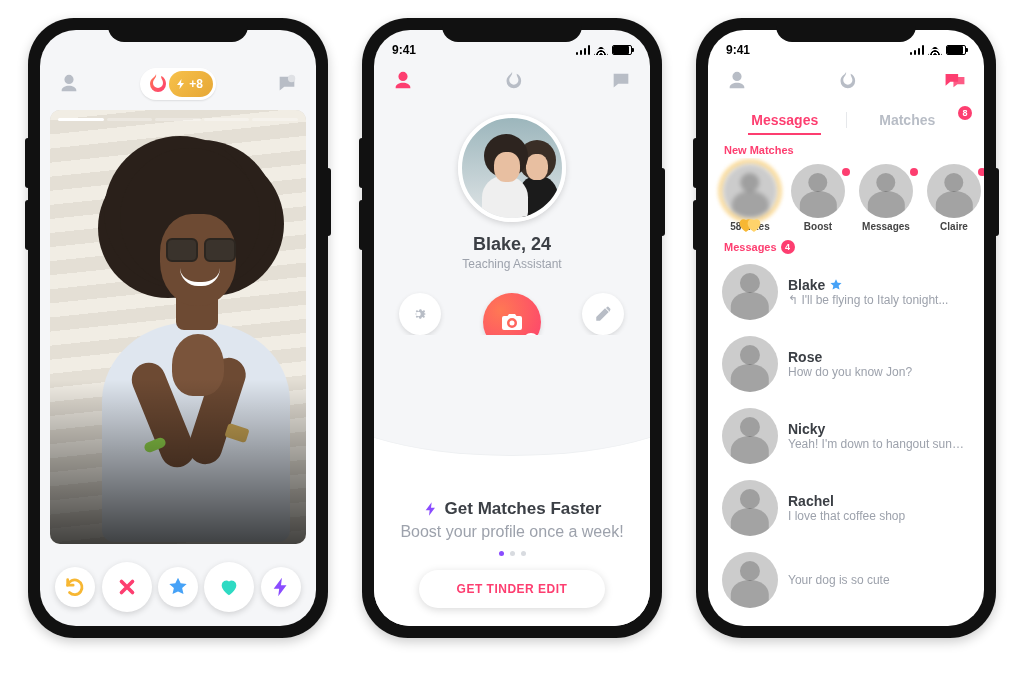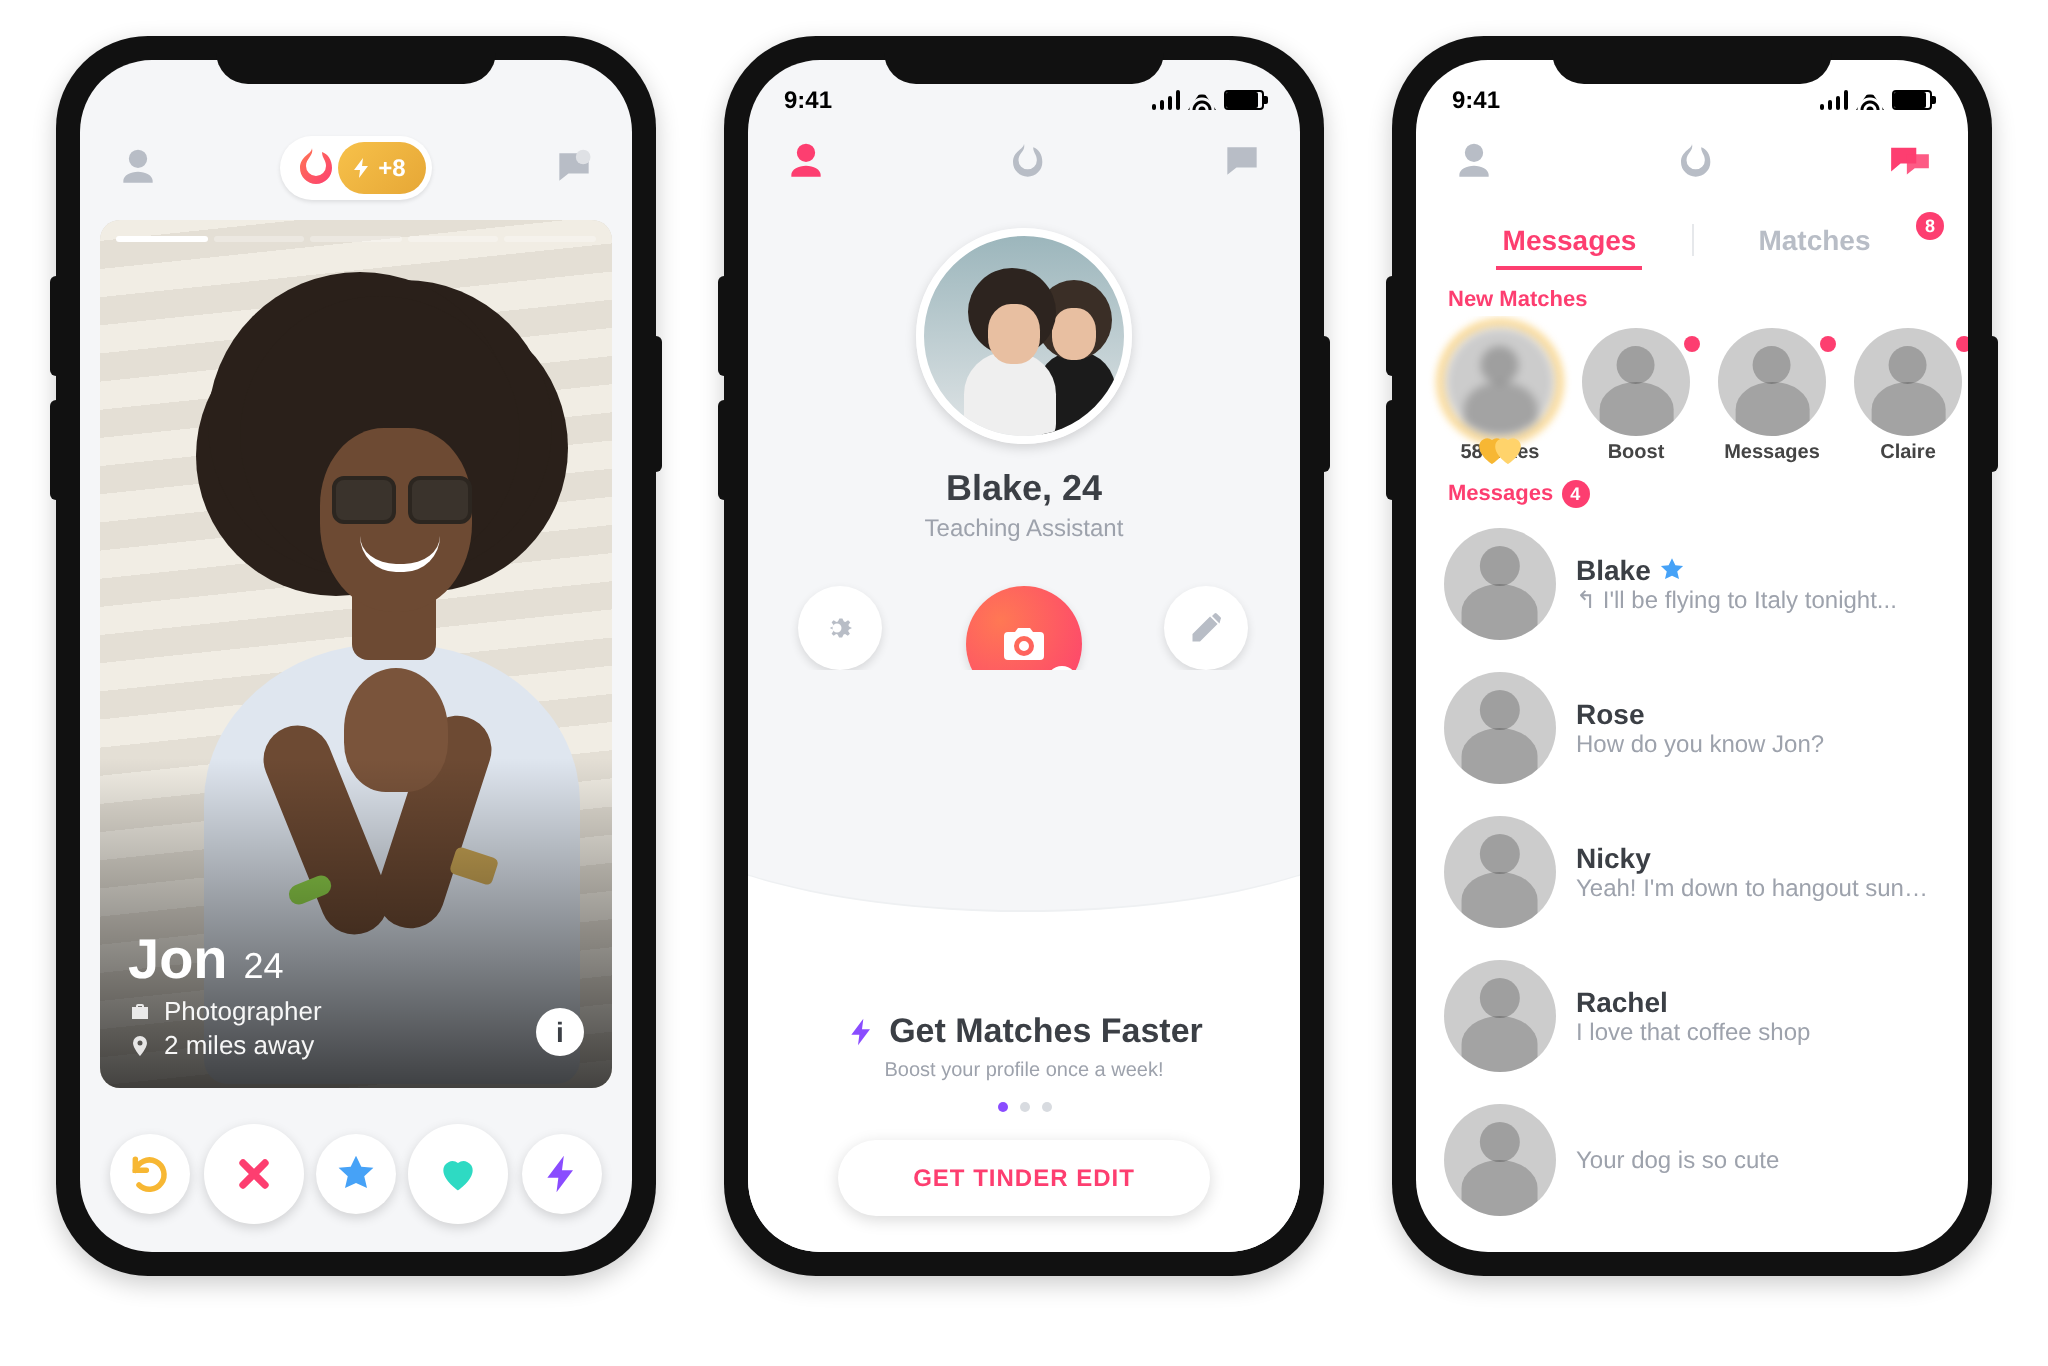--- a/index.html
+++ b/index.html
@@ -102,21 +102,21 @@
   .pill-btn .circ.big{width:58px;height:58px;background:radial-gradient(circle at 30% 30%,var(--orange),var(--pink));color:#fff;position:relative;}
   .pill-btn .circ.big .plus{position:absolute;right:2px;bottom:2px;width:16px;height:16px;border-radius:50%;background:#fff;color:var(--pink);display:flex;align-items:center;justify-content:center;font-weight:900;font-size:12px;}
   .pill-btn .circ svg{width:18px;height:18px;fill:currentColor;}
   .pill-btn .circ.big svg{width:24px;height:24px;}
   .pill-btn span{font-size:9px;letter-spacing:1px;color:var(--grey);font-weight:700;}
   .curve{position:absolute;left:0;right:0;height:230px;bottom:0;background:#fff;border-top:1px solid #eef0f2;}
   .curve::before{content:"";position:absolute;top:-62px;left:-20%;width:140%;height:120px;background:var(--bg);border-radius:0 0 50% 50%;border-bottom:1px solid #eef0f2;}
   .promo{position:absolute;bottom:0;left:0;right:0;padding:20px 18px 18px;display:flex;flex-direction:column;align-items:center;text-align:center;}
   .promo h2{margin:0;font-size:17px;color:var(--txt);display:flex;align-items:center;gap:6px;}
   .promo h2 svg{width:16px;height:16px;fill:var(--purple);}
-  .promo p{margin:4px 0 10px;font-size:10px;color:var(--grey2);text-align:center;}
+  .promo p{margin:4px 0 10px;font-size:16px;color:var(--grey2);text-align:center;}
   .dots{display:flex;gap:6px;margin-bottom:14px;}
   .dots i{width:5px;height:5px;border-radius:50%;background:#d8dbe0;}
   .dots i.active{background:var(--purple);}
   .cta{background:#fff;border:none;box-shadow:0 2px 8px rgba(0,0,0,.15);border-radius:22px;padding:12px 38px;color:var(--pink);font-weight:800;font-size:12px;letter-spacing:.5px;}
   
   .tabs3{display:flex;margin:2px 16px 8px;position:relative;}
   .tabs3 .tab{flex:1;text-align:center;font-size:14px;font-weight:800;padding:6px 0;color:var(--grey);position:relative;}
   .tabs3 .tab.active{color:var(--pink);}
   .tabs3 .tab.active::after{content:"";position:absolute;bottom:-1px;left:20%;right:20%;height:2px;background:var(--pink);}
   .tabs3 .divider{width:1px;background:#e6e8eb;margin:6px 0;}
@@ -209,39 +209,20 @@
           <div class="p-bracelet"></div>
         </div>
         <div class="grad-overlay"></div>
         <div class="tabs">
           <i class="active"></i>
             <i></i>
             <i></i>
             <i></i>
             <i></i>
         </div>
-        <div class="card-info">
-          <h1>
-            <span>Jon</span>
-            <small>24</small>
-          </h1>
-          <div class="meta-row">
-            <svg viewBox="0 0 24 24">
-                <path d="M10 4h4a2 2 0 0 1 2 2v1h4v12H4V7h4V6a2 2 0 0 1 2-2Zm0 3h4V6h-4Z"></path>
-              </svg>
-            <span>Photographer</span>
-          </div>
-          <div class="meta-row">
-            <svg viewBox="0 0 24 24">
-                <path d="M12 2a7 7 0 0 0-7 7c0 5 7 13 7 13s7-8 7-13a7 7 0 0 0-7-7Zm0 9.5A2.5 2.5 0 1 1 14.5 9 2.5 2.5 0 0 1 12 11.5Z"></path>
-              </svg>
-            <span>2 miles away</span>
-          </div>
-          <div class="info-btn">i</div>
-        </div>
       </div>
     </div>
 
     <div class="actions">
       <div class="ab sm">
         <svg viewBox="0 0 24 24" fill="none" stroke="#f7b733" stroke-width="3" stroke-linecap="round">
             <path d="M4 10a8 8 0 1 1 2 8"></path>
             <path d="M4 4v6h6"></path>
           </svg>
       </div>

